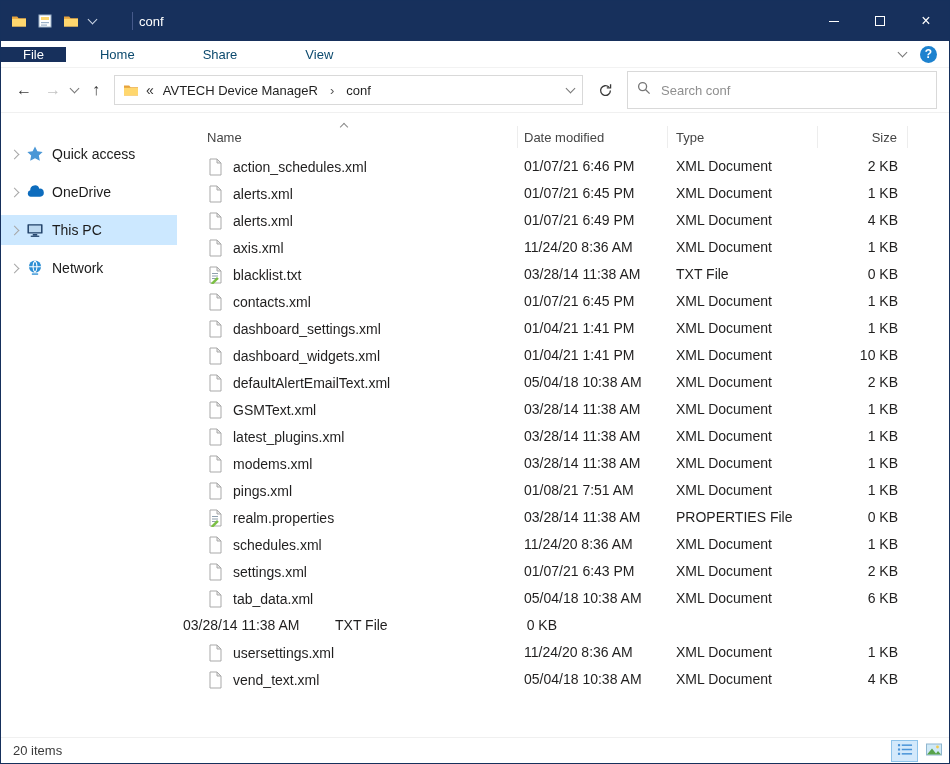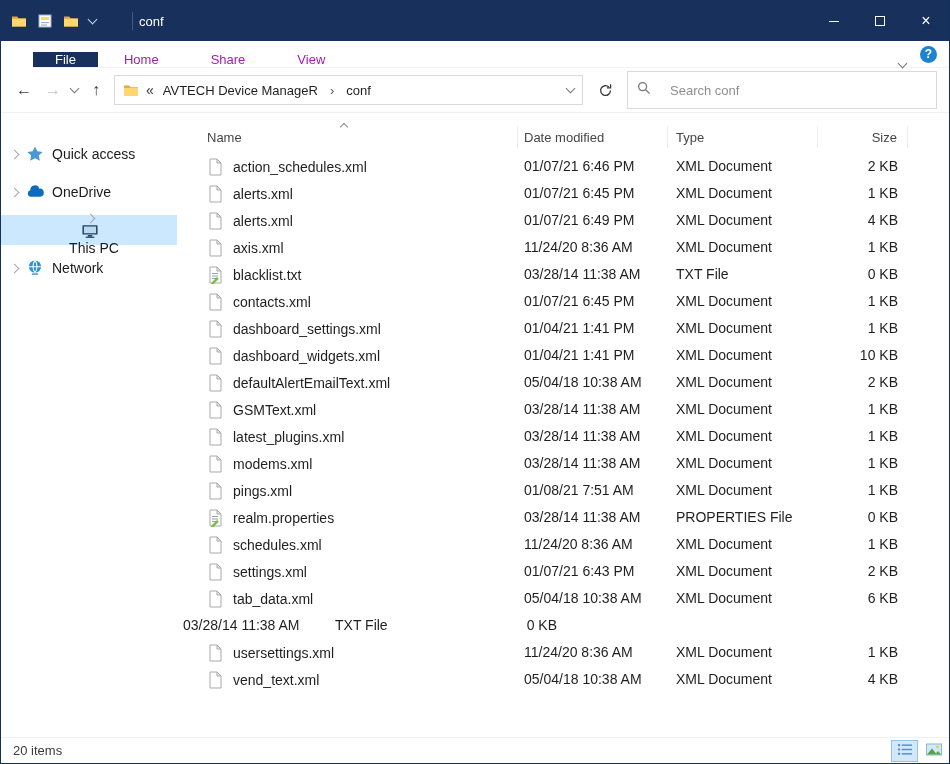--- a/index.html
+++ b/index.html
@@ -23,23 +23,23 @@
   .tb-sep { width:1px; height:18px; background:#45598a; margin:0 6px 0 36px; }
   .tb-title { font-size:13px; color:#fff; }
   .tb-spacer { flex:1; }
   .wbtn { width:46px; height:40px; display:flex; align-items:center; justify-content:center;
     cursor:default; }
   .min-glyph { width:10px; height:1px; background:#fff; display:inline-block; }
   .max-glyph { width:10px; height:10px; border:1px solid #fff; display:inline-block; }
   .close-glyph { font-size:16px; color:#fff; line-height:1; }
 
   
-  .ribbon { height:27px; background:#fff; display:flex; align-items:flex-end; flex-shrink:0;
-    border-bottom:1px solid #f2f2f2;margin-left:32px; }
-  .tab { padding:0 26px; display:flex; align-items:center; font-size:13px; color:#a21caf; }
+  .ribbon { height:27px; background:#fff; display:flex; align-items:center; flex-shrink:0;
+    border-bottom:1px solid #f2f2f2; }
+  .tab { padding:0 34px; display:flex; align-items:center; font-size:13px; color:#0c4a6e; }
   .tab.file-tab { background:#17305c; color:#fff; padding:0 22px; }
   .ribbon .spacer { flex:1; }
   .ribbon-chev-wrap { display:flex; align-items:center; padding:0 14px; }
   .help-circle { width:17px; height:17px; border-radius:50%; background:#1d82cf; color:#fff;
     font-size:12px; font-weight:bold; display:flex; align-items:center; justify-content:center;
     align-self:center; margin-right:12px; }
 
   
   .addr-row { height:45px; display:flex; align-items:center; padding:0 12px; gap:7px;
     flex-shrink:0; border-bottom:1px solid #f0f0f0; }
@@ -49,32 +49,32 @@
     padding:0 8px; gap:7px; background:#fff; }
   .icon16 { width:16px; height:16px; display:inline-flex; flex-shrink:0; }
   .icon16 svg { width:16px; height:16px; }
   .crumb-overflow { font-size:14px; color:#333; }
   .crumb { font-size:13px; color:#1f1f1f; padding:0 2px; }
   .crumb-sep { font-size:13px; color:#555; padding:0 3px; }
   .addr-box .spacer { flex:1; }
   .refresh { width:30px; display:flex; justify-content:center; }
   .refresh svg { width:15px; height:15px; }
   .search-box { width:310px; height:30px; border:1px solid #d9d9d9; display:flex;
-    align-items:center; padding:18px 9px; gap:17px; background:#fff;justify-content:flex-end; }
+    align-items:center; padding:18px 9px; gap:8px; background:#fff;justify-content:flex-end; }
   .search-box svg { width:14px; height:14px; flex-shrink:0; }
   .search-box input { border:none; outline:none; flex:1; font-size:13px; color:#1f1f1f;
     font-family:inherit; background:transparent; }
   .search-box input::placeholder { color:#8f8f8f; }
 
   
   .main { flex:1; display:flex; min-height:0; }
   .sidebar { width:176px; flex-shrink:0; padding-top:26px; }
   .side-item { height:30px; display:flex; align-items:center; padding-left:10px;
     margin-bottom:8px; }
-  .side-item.selected { background:#cce8ff;flex-direction:column; }
+  .side-item.selected { background:#cce8ff; }
   .side-chev { border-color:#a6a6a6; margin-right:8px; flex-shrink:0; }
   .side-icon { width:18px; height:18px; display:inline-flex; margin-right:8px; flex-shrink:0; }
   .side-icon svg { width:18px; height:18px; }
   .side-label { font-size:14px; color:#1b1b1b; white-space:nowrap; }
 
   .filearea { flex:1; display:flex; flex-direction:column; min-width:0; }
   .lheader { height:40px; display:flex; align-items:center; padding-top:8px; position:relative;
     flex-shrink:0; }
   .sort-caret { position:absolute; top:3px; left:164px; }
   .sort-caret .chev { width:6px; height:6px; border-color:#8a8a8a; }

